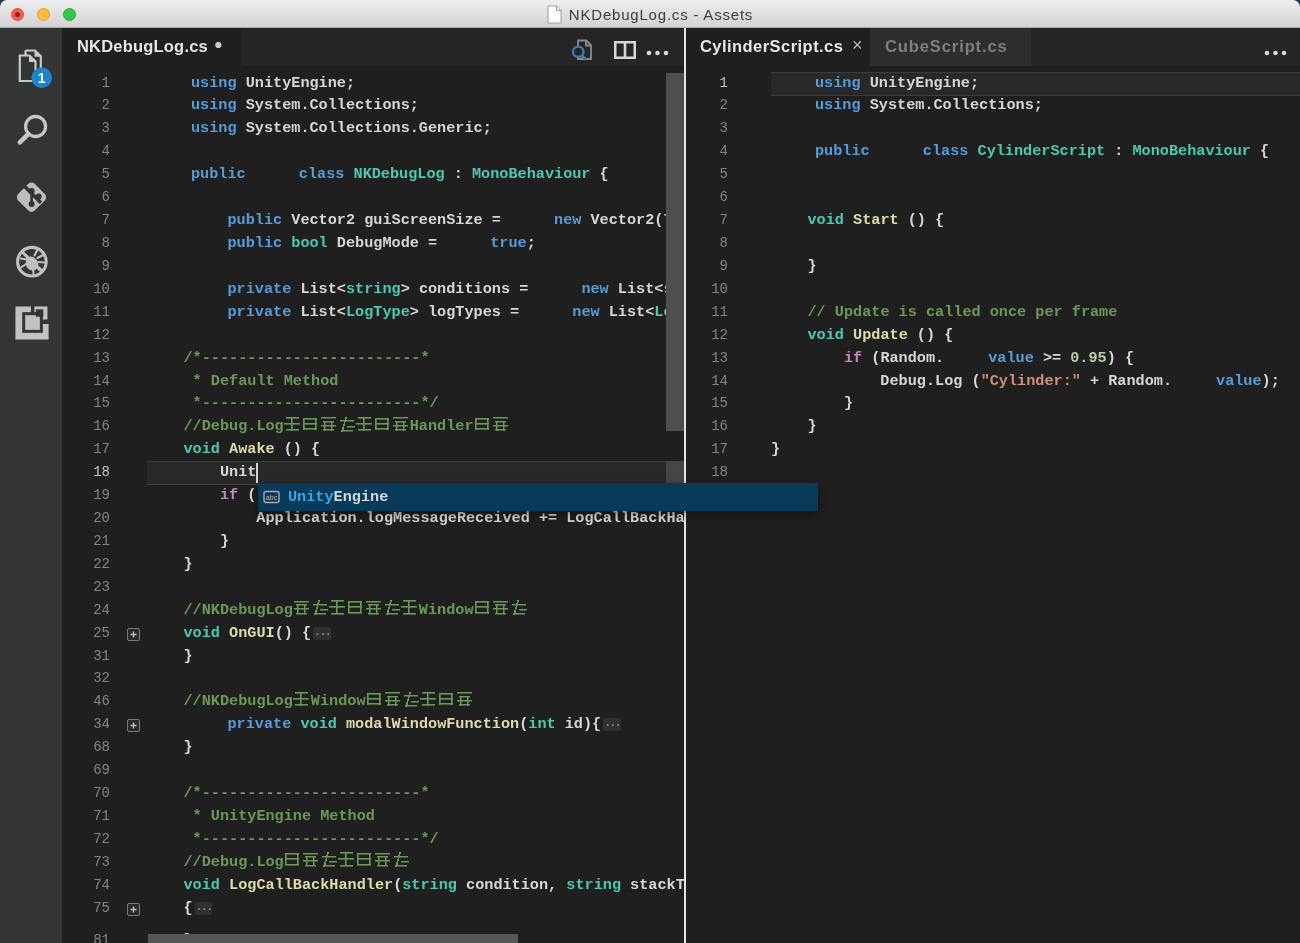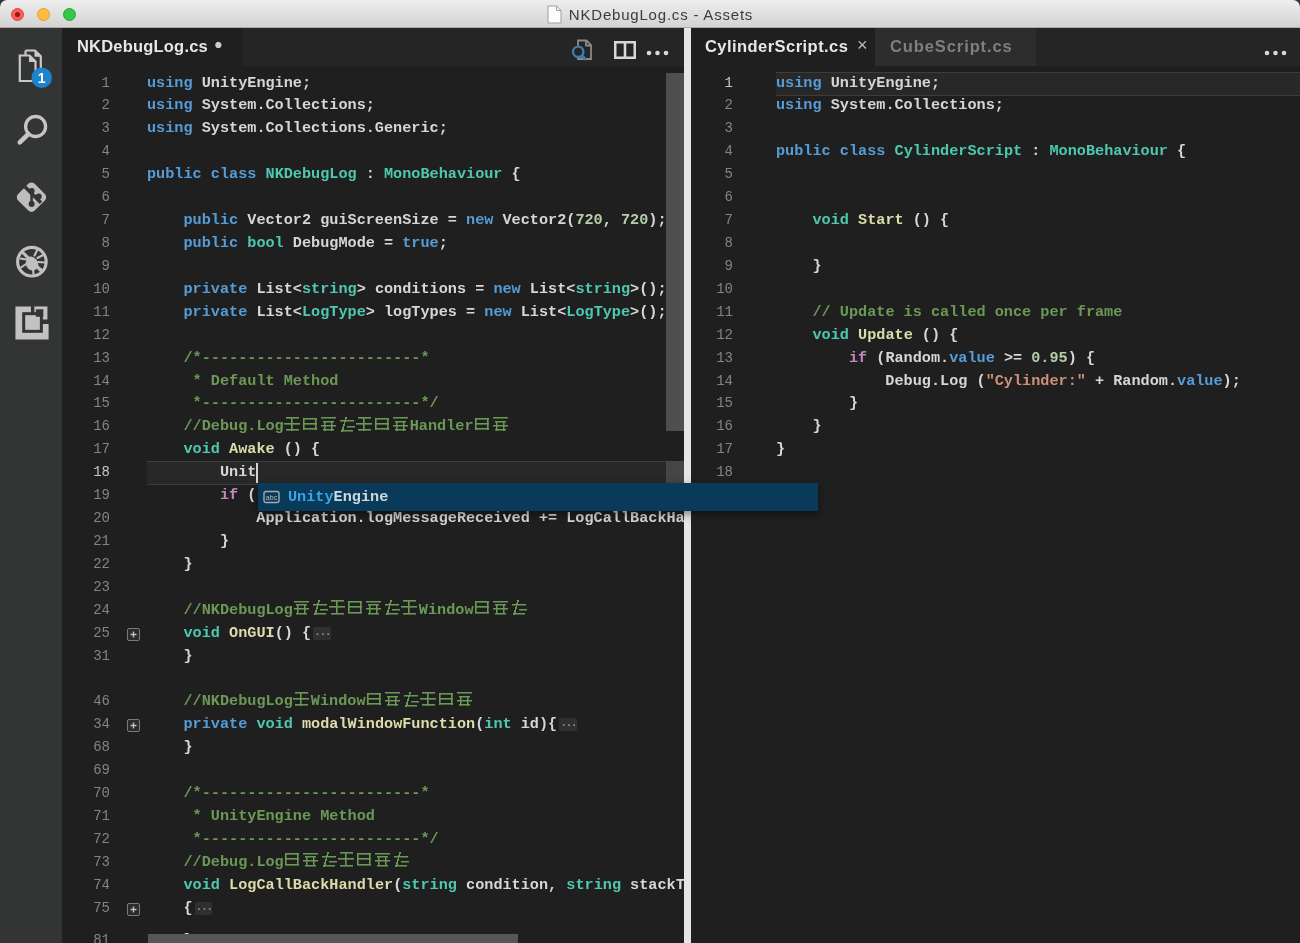--- a/index.html
+++ b/index.html
@@ -6,36 +6,36 @@
 .tb { position:absolute; left:0; top:0; right:0; height:28px;
   background:linear-gradient(#eeeeee,#d3d3d3); border-bottom:1px solid #acacac; }
 .lt { position:absolute; top:7.5px; width:13px; height:13px; border-radius:50%; }
 .title { position:absolute; top:0; left:0; right:0; height:28px; display:flex; align-items:center; justify-content:center;
   font-family:"Liberation Sans",sans-serif; font-size:15px; letter-spacing:0.8px; color:#3c3c3c;border-radius:7px; }
 .main { position:absolute; top:28px; left:0; right:0; bottom:0; }
 .abar { position:absolute; left:0; top:0; width:62px; bottom:0; background:#333434; }
 .ab { position:absolute; }
 .pane { position:absolute; top:0; bottom:0; overflow:hidden; background:#1f1f20; }
 .p1 { left:62px; width:622px; }
-.p2 { left:684px; width:616px; border-left:7px solid #e5e5e5; }
+.p2 { left:684px; width:616px; border-left:2px solid #e5e5e5; }
 .tabs { position:absolute; left:0; top:0; right:0; height:38px; background:#252526; }
 .tab { position:absolute; top:0; height:38px; font-family:"Liberation Sans",sans-serif; font-size:16.5px;
   font-weight:bold; color:#e7e7e7; letter-spacing:0.2px; }
 .tab .x { color:#bdbdbd; font-size:17px; }
 .code { position:absolute; left:0; top:38px; right:0; bottom:0; overflow:hidden; }
 .row { position:absolute; left:0; height:23px; width:100%; }
 .ln { position:absolute; left:0; top:0; width:48px; text-align:right; font-family:"Liberation Mono",monospace;
   font-size:14px; line-height:23px; color:#848484; }
 .p2 .ln { width:42px; }
 .ln.a { color:#c6c6c6; }
 .fd { position:absolute; left:65px; top:5px; }
 .cd { position:absolute; left:85px; top:0; white-space:pre; font-family:"Liberation Mono",monospace;
   font-weight:bold; font-size:15.2px; line-height:23px; color:#d6d6d6; letter-spacing:0; }
 i { font-style:normal; }
-.k { color:#569cd6; } .t { color:#4ec9b0; } .m { color:#c586c0; } .f { color:#dcdcaa; }
+.k { color:#569cd6;margin-left:44px; } .t { color:#4ec9b0; } .m { color:#c586c0; } .f { color:#dcdcaa; }
 .n { color:#b5cea8; } .s { color:#ce9178; } .c { color:#6a9955; }
 .fm { color:#8f8f8f; background:rgba(255,255,255,0.08); border-radius:2px; padding:0 1px; margin-left:2px; font-size:11.5px; letter-spacing:-1.6px; }
 .j { display:inline-block; width:18px; height:15px; vertical-align:-1.5px; position:relative; }
 .j0 { background:
   linear-gradient(#6a9955,#6a9955) 2px 0/13px 1.6px,
   linear-gradient(#6a9955,#6a9955) 0 6px/16px 1.6px,
   linear-gradient(#6a9955,#6a9955) 2px 12.4px/13px 1.6px,
   linear-gradient(#6a9955,#6a9955) 7.5px 0/1.6px 14px;
   background-repeat:no-repeat; }
 .j1 { background:
@@ -254,20 +254,24 @@
             <span class="fd"><svg width="13" height="13">
                 <rect x="0.5" y="0.5" width="12" height="12" rx="1.5" fill="#2b2b2b" stroke="#7a7a7a" stroke-width="1"></rect>
                 <path d="M3.5 6.5h6M6.5 3.5v6" stroke="#c0c0c0" stroke-width="1.4"></path>
               </svg></span>
             <span class="cd">    <i class="t">void</i> <i class="f">OnGUI</i>() {<i class="fm">···</i></span>
           </div>
 <div class="row" style="top:578.5px">
             <span class="ln">31</span>
             <span class="cd">    }</span>
           </div>
+<div class="row" style="top:601.4px">
+            <span class="ln">32</span>
+            <span class="cd"></span>
+          </div>
 <div class="row" style="top:624.3px">
             <span class="ln">46</span>
             <span class="cd">    <i class="c">//NKDebugLog<b class="j j0"></b>Window<b class="j j1"></b><b class="j j2"></b><b class="j j3"></b><b class="j j0"></b><b class="j j1"></b><b class="j j2"></b></i></span>
           </div>
 <div class="row" style="top:647.3px">
             <span class="ln">34</span>
             <span class="fd"><svg width="13" height="13">
                 <rect x="0.5" y="0.5" width="12" height="12" rx="1.5" fill="#2b2b2b" stroke="#7a7a7a" stroke-width="1"></rect>
                 <path d="M3.5 6.5h6M6.5 3.5v6" stroke="#c0c0c0" stroke-width="1.4"></path>
               </svg></span>

